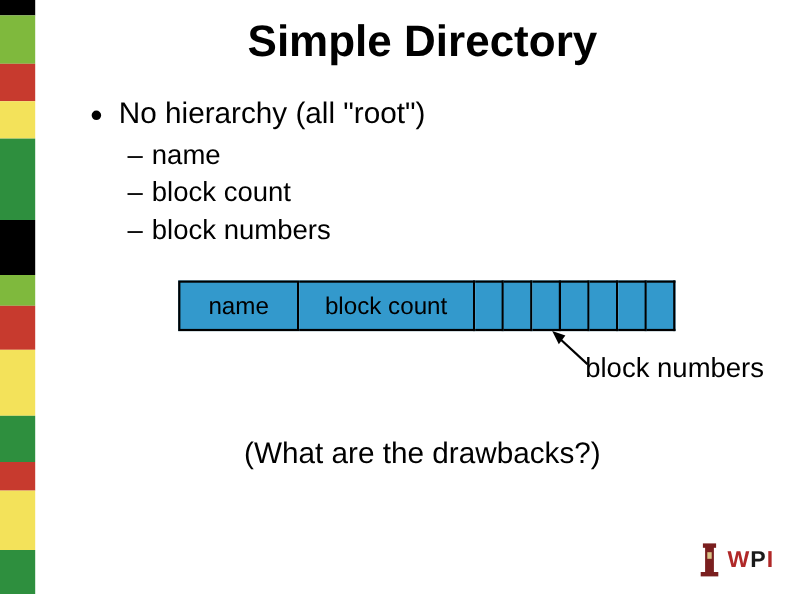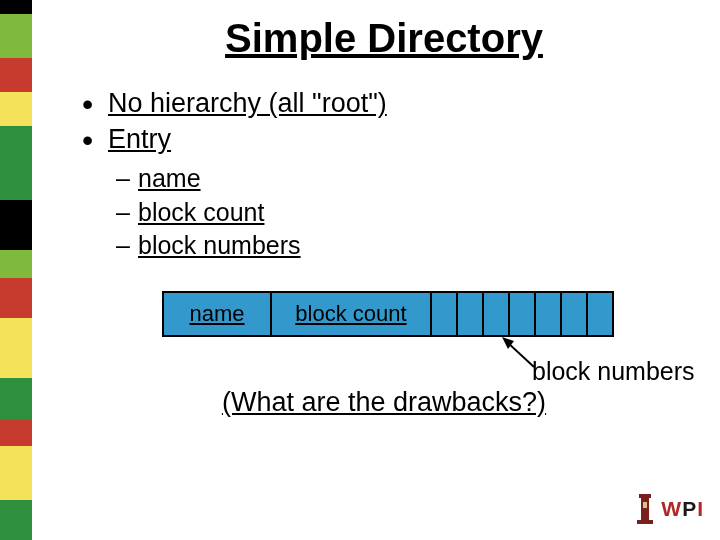--- a/index.html
+++ b/index.html
@@ -21,21 +21,20 @@
     flex-direction: column;
   }
   .sidebar .seg { width: 100%; }
   .content {
     position: absolute;
     left: 48px;
     top: 0;
     right: 0;
     bottom: 0;
     padding: 16px 24px 0 24px;
-    text-decoration: underline;
   }
   .title {
     font-size: 40px;
     text-align: center;
     color: #000;
     margin-bottom: 24px;
   }
   .bullets { list-style: none; margin-left: 8px; }
   .b1 {
     font-size: 27px;
@@ -101,20 +100,21 @@
   }
   .arrow svg { display: block; }
   .bnum-label {
     position: absolute;
     left: 370px;
     top: 14px;
     font-size: 25px;
     color: #000;
   }
   .question {
+    margin-top: 46px;
     text-align: center;
     font-size: 27px;
     color: #000;
   }
   .logo {
     position: absolute;
     right: 16px;
     bottom: 14px;
     display: flex;
     align-items: center;
@@ -152,21 +152,20 @@
     <div class="seg" style="background: rgb(199, 58, 46); height: 26px;"></div>
     <div class="seg" style="background: rgb(243, 226, 90); height: 54px;"></div>
     <div class="seg" style="background: rgb(46, 143, 62); height: 40px;"></div>
   </div>
 
 <div class="content">
   <h1 class="title">Simple Directory</h1>
 
   <ul class="bullets">
     <li class="b1">No hierarchy (all "root")</li>
-    <li class="b1">Entry</li>
   </ul>
   <ul class="sub">
     <li class="b2">name</li>
     <li class="b2">block count</li>
     <li class="b2">block numbers</li>
   </ul>
 
   <div class="diagram-wrap">
     <div class="diagram">
       <div class="cell name">name</div>

